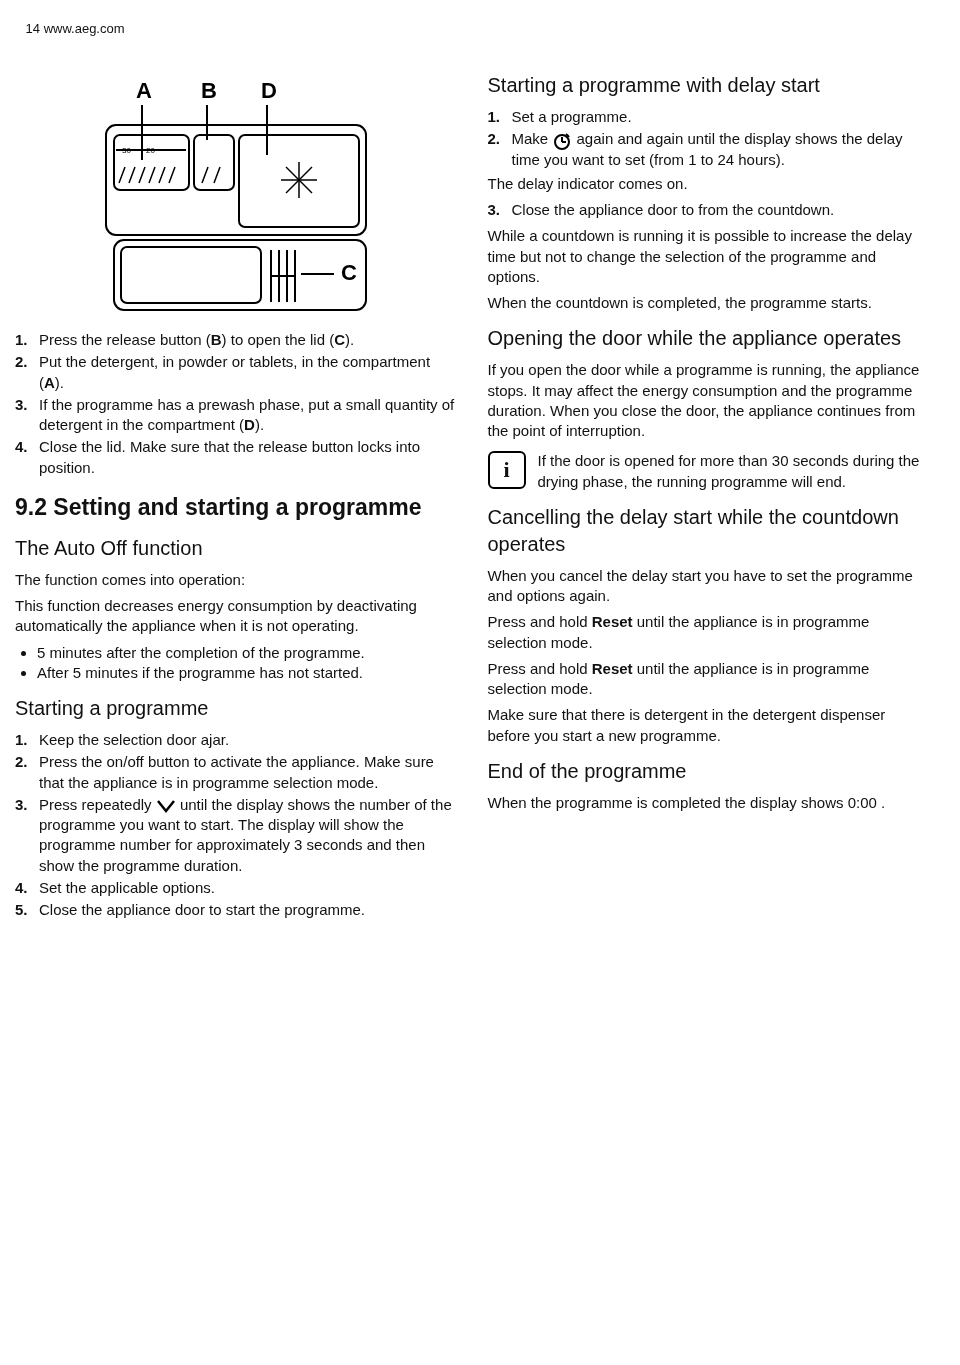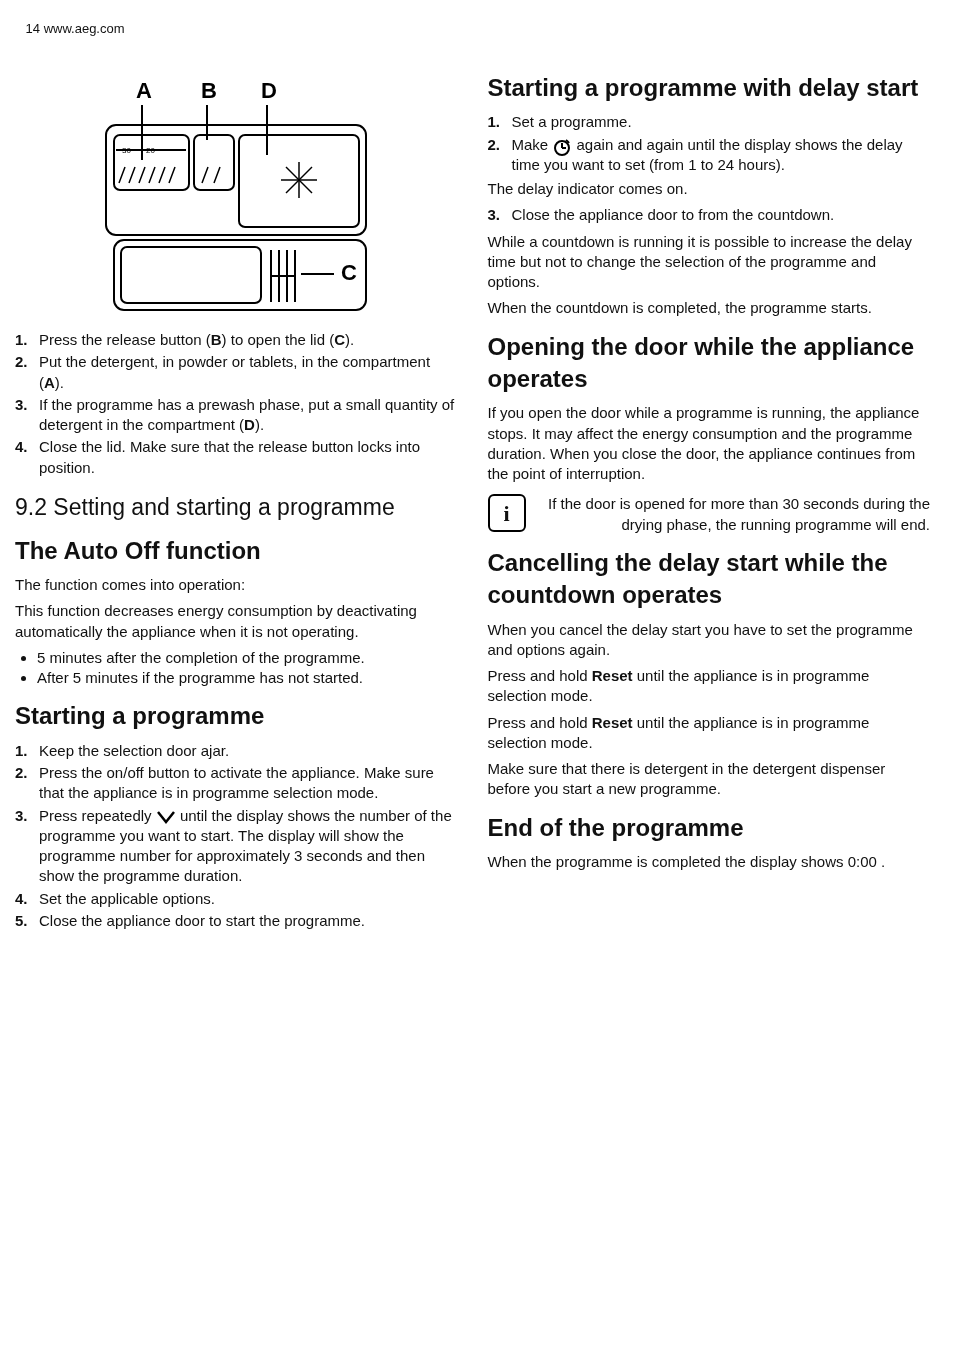--- a/index.html
+++ b/index.html
@@ -28,26 +28,26 @@
   }
   .header .num { display:inline-block; width: 25px; }
   .col {
     flex: 1;
     min-width: 0;
   }
   .col-left { padding-top: 30px; }
   .col-right { padding-top: 30px; }
   h2 {
     font-size: 23px;
+    font-weight: bold;
+    margin: 14px 0 10px 0;
+  }
+  h3 {
+    font-size: 20px;
     font-weight: normal;
-    margin: 14px 0 10px 0;
-  }
-  h3 {
-    font-size: 24px;
-    font-weight: bold;
     margin: 12px 0 8px 0;
   }
   ol.steps {
     list-style: none;
     padding-left: 0;
     margin: 6px 0;
   }
   ol.steps > li {
     display: flex;
     margin-bottom: 2px;
@@ -68,21 +68,21 @@
     margin: 20px auto 10px auto;
   }
   .diagram svg { display:block; }
   .info-row { display:flex; gap:12px; align-items:flex-start; margin:10px 0;}
   .info-icon {
     width:34px; height:34px; border:2px solid #000; border-radius:6px;
     display:flex; align-items:center; justify-content:center;
     font-family: Georgia, serif; font-style: italic; font-weight:bold; font-size:22px;
     flex-shrink:0;
   }
-  .info-text { flex:1;text-align:right; }
+  .info-text { flex:1; }
   .watermark {
     position: absolute;
     top: -10px;
     right: -40px;
     font-size: 18px;
     color: rgba(0,0,0,0.9);
     transform: rotate(45deg);
     transform-origin: top right;
     white-space: nowrap;
     pointer-events: none;

